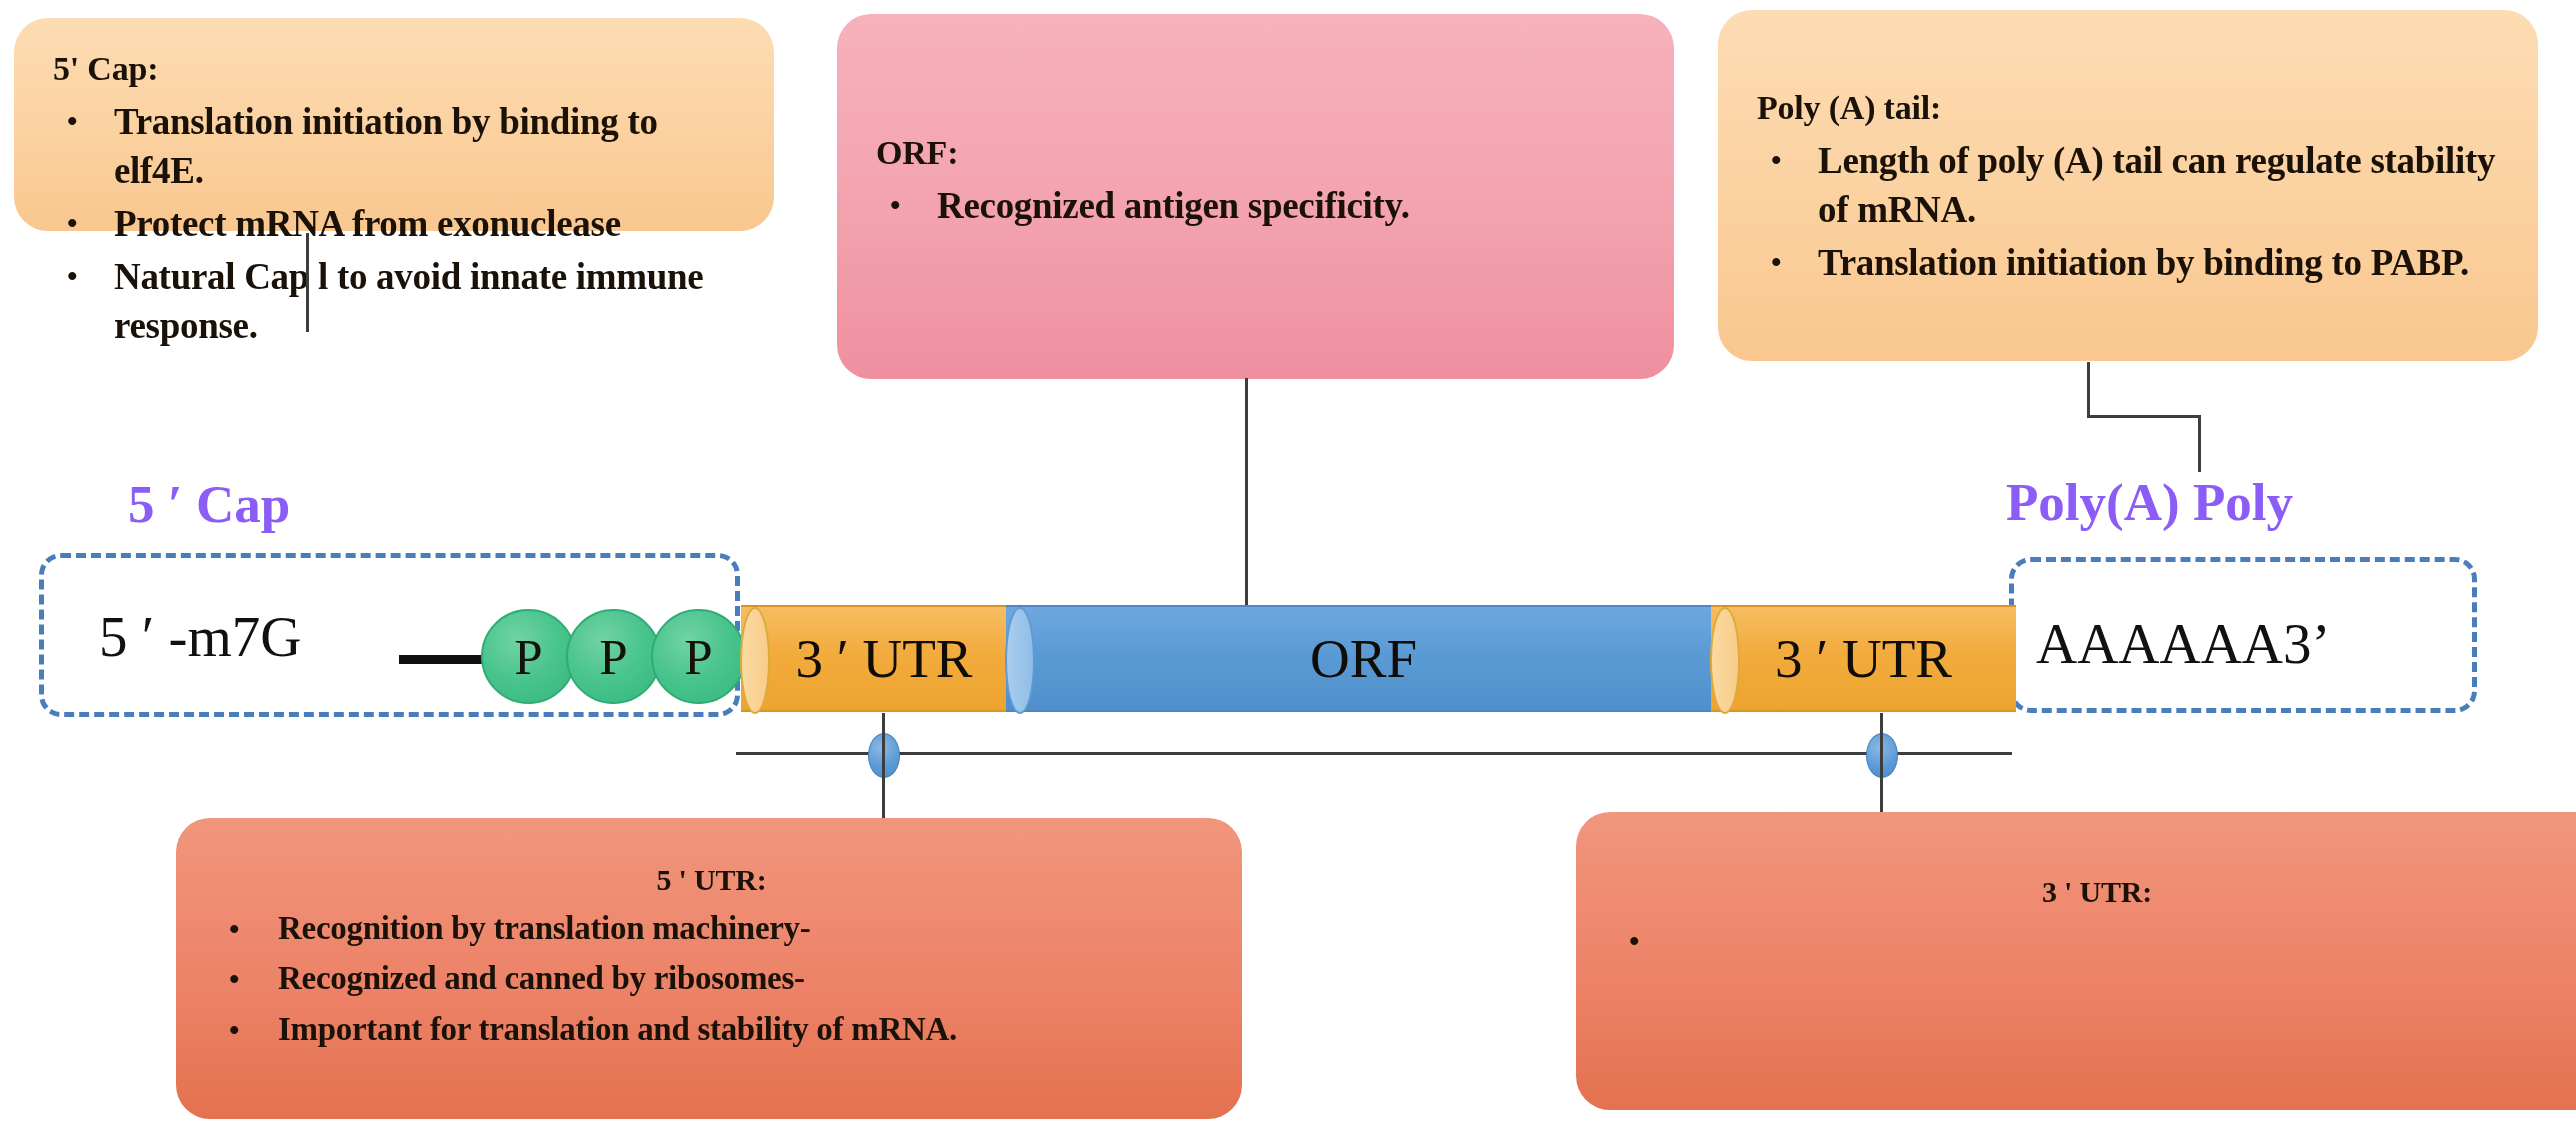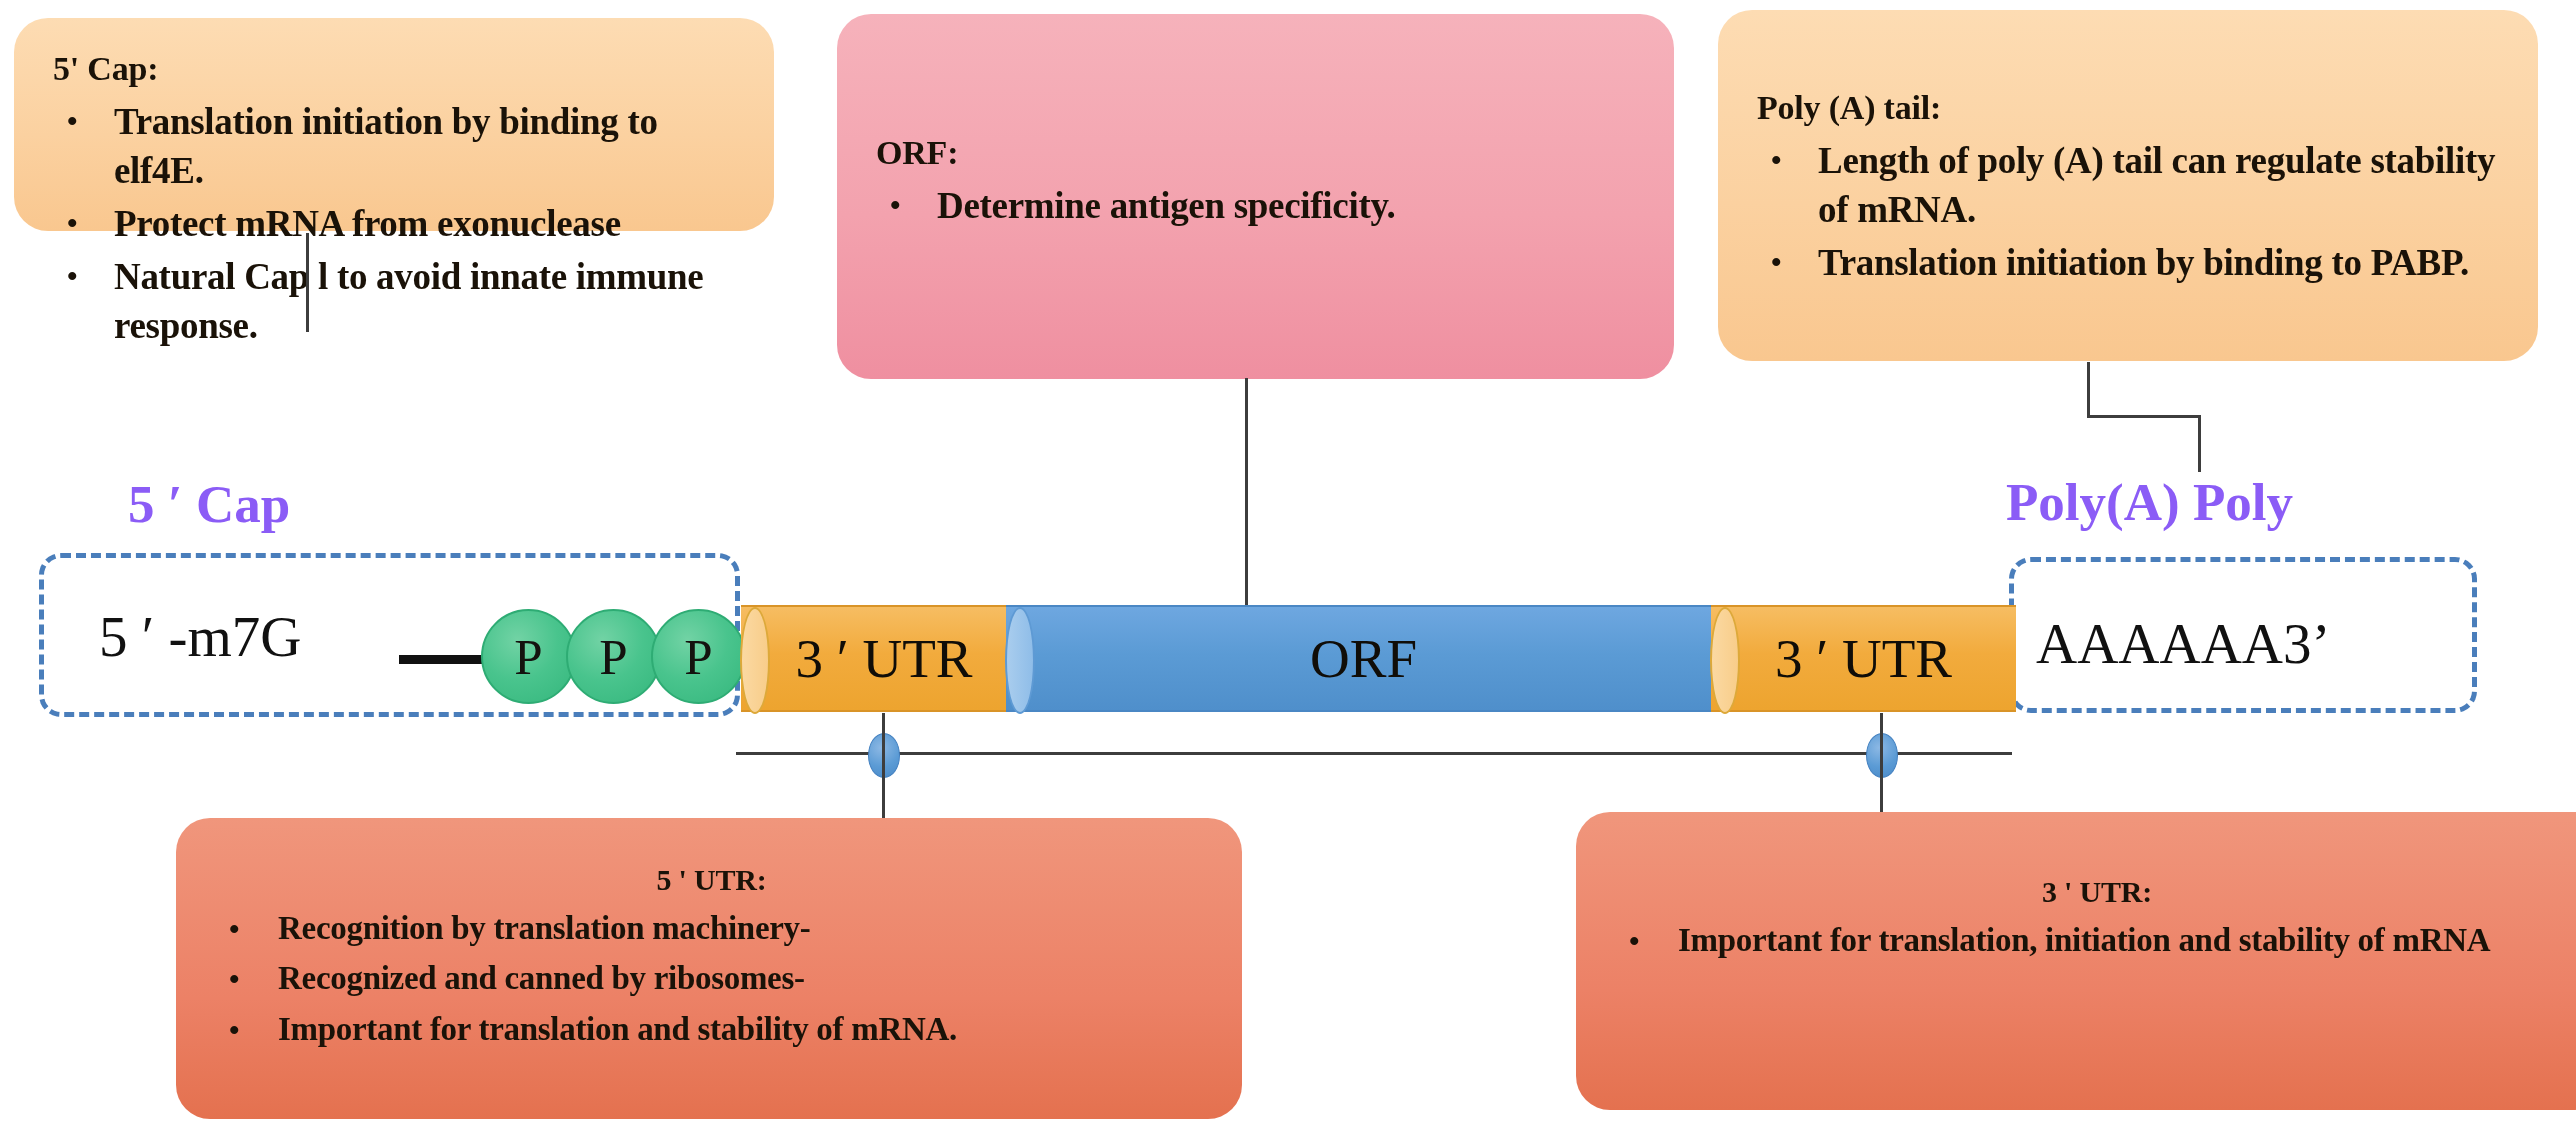--- a/index.html
+++ b/index.html
@@ -229,21 +229,21 @@
     <ul>
       <li><span class="bullet">•</span><span>Translation initiation by binding to elf4E.</span></li>
       <li><span class="bullet">•</span><span>Protect mRNA from exonuclease</span></li>
       <li><span class="bullet">•</span><span>Natural Cap l to avoid innate immune response.</span></li>
     </ul>
   </div>
 
   <div class="callout pink" id="box-orf">
     <div class="c-title">ORF:</div>
     <ul>
-      <li><span class="bullet">•</span><span>Determine antigen specificity.</span></li>
+      <li><span class="bullet">•</span><span>Recognized antigen specificity.</span></li>
     </ul>
   </div>
 
   <div class="callout tan" id="box-poly">
     <div class="c-title">Poly (A) tail:</div>
     <ul>
       <li><span class="bullet">•</span><span>Length of poly (A) tail can regulate stability of mRNA.</span></li>
       <li><span class="bullet">•</span><span>Translation initiation by binding to PABP.</span></li>
     </ul>
   </div>
@@ -298,18 +298,18 @@
     <ul>
       <li><span class="bullet">•</span><span>Recognition by translation machinery-</span></li>
       <li><span class="bullet">•</span><span>Recognized and canned by ribosomes-</span></li>
       <li><span class="bullet">•</span><span>Important for translation and stability of mRNA.</span></li>
     </ul>
   </div>
 
   <div class="callout salmon" id="box-3utr">
     <div class="c-title">3 ' UTR:</div>
     <ul>
-      <li><span class="bullet">•</span><span>Important for translation, initiation and stability of mRNA</span></li>
+      <li><span class="bullet">•</span></li>
     </ul>
   </div>
 
 </div>
 
 
 </body></html>

